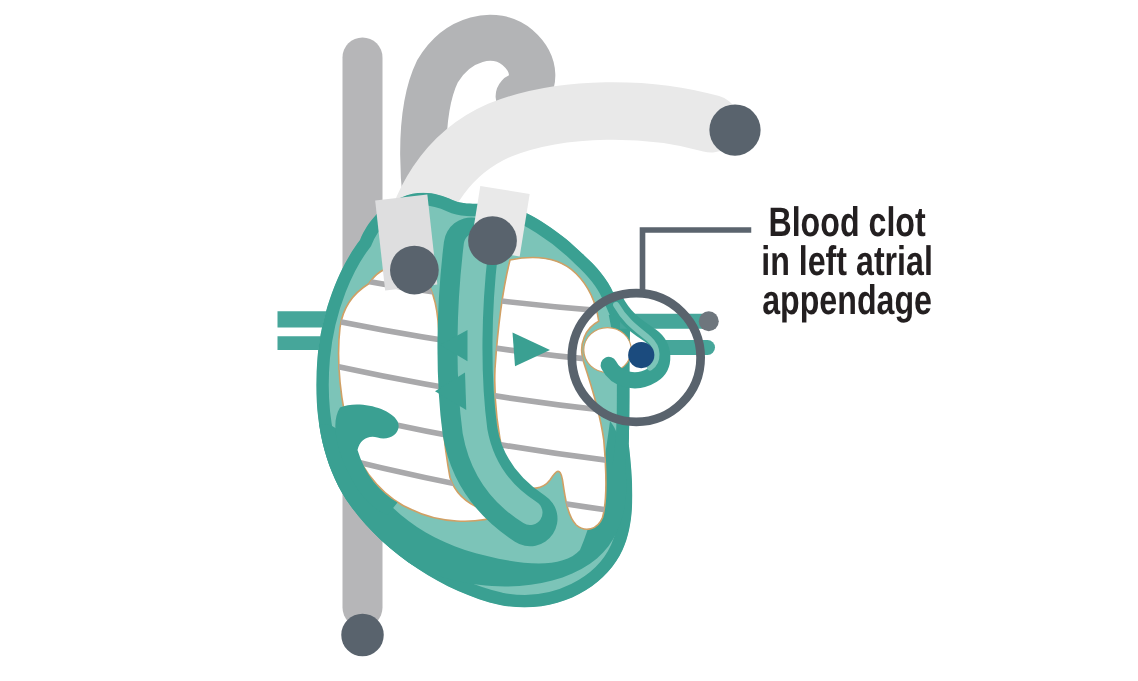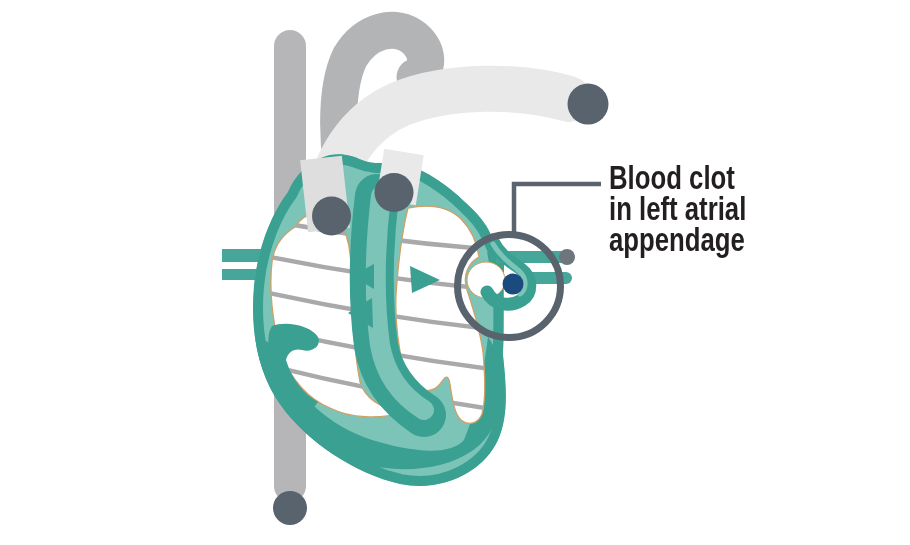--- a/index.html
+++ b/index.html
@@ -1,18 +1,18 @@
 <!DOCTYPE html>
 <html><head>
 <meta charset="utf-8">
 <style>
   html,body{margin:0;padding:0;background:#ffffff;}
   .stage{
     position:relative;width:910px;height:545px;overflow:hidden;
-    background:#ffffff;font-family:"Liberation Sans",sans-serif;
+    background:#ffffff;font-family:"Liberation Sans",sans-serif;text-align:center;
   }
   .stage svg{position:absolute;left:0;top:0;}
   .callout-label{
     position:absolute;left:609px;top:162px;
     font-weight:bold;font-size:33px;line-height:31px;
     color:#231f20;transform:scaleX(0.78);transform-origin:0 0;
     white-space:nowrap;
   }
   .callout-label span{display:block;}
 </style>

